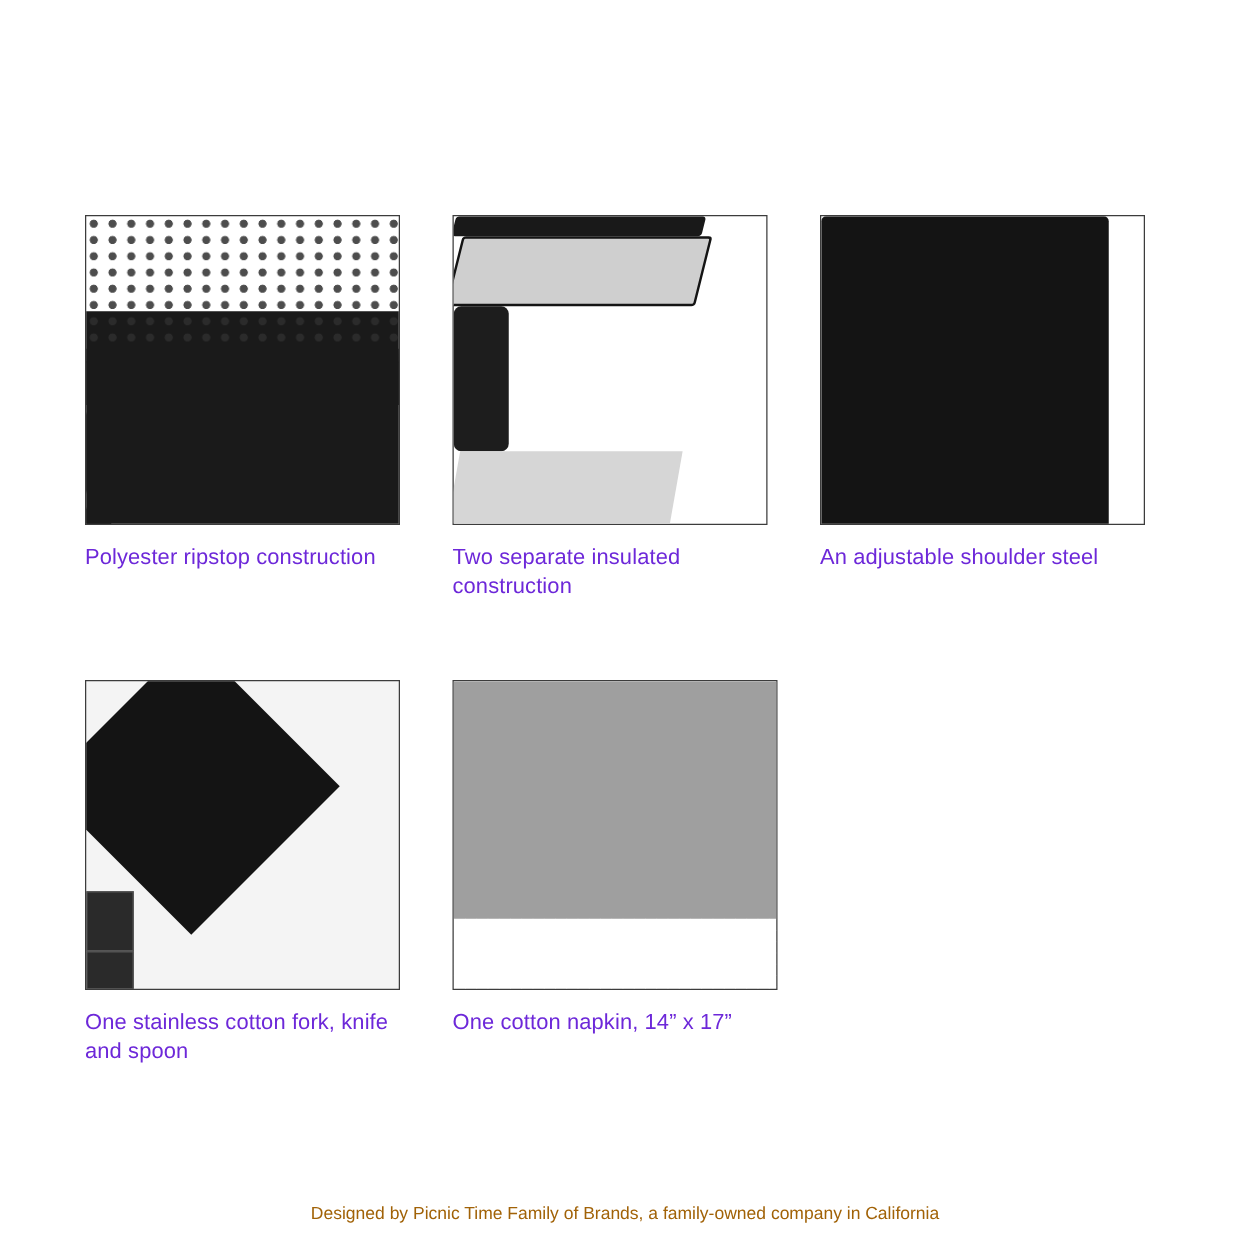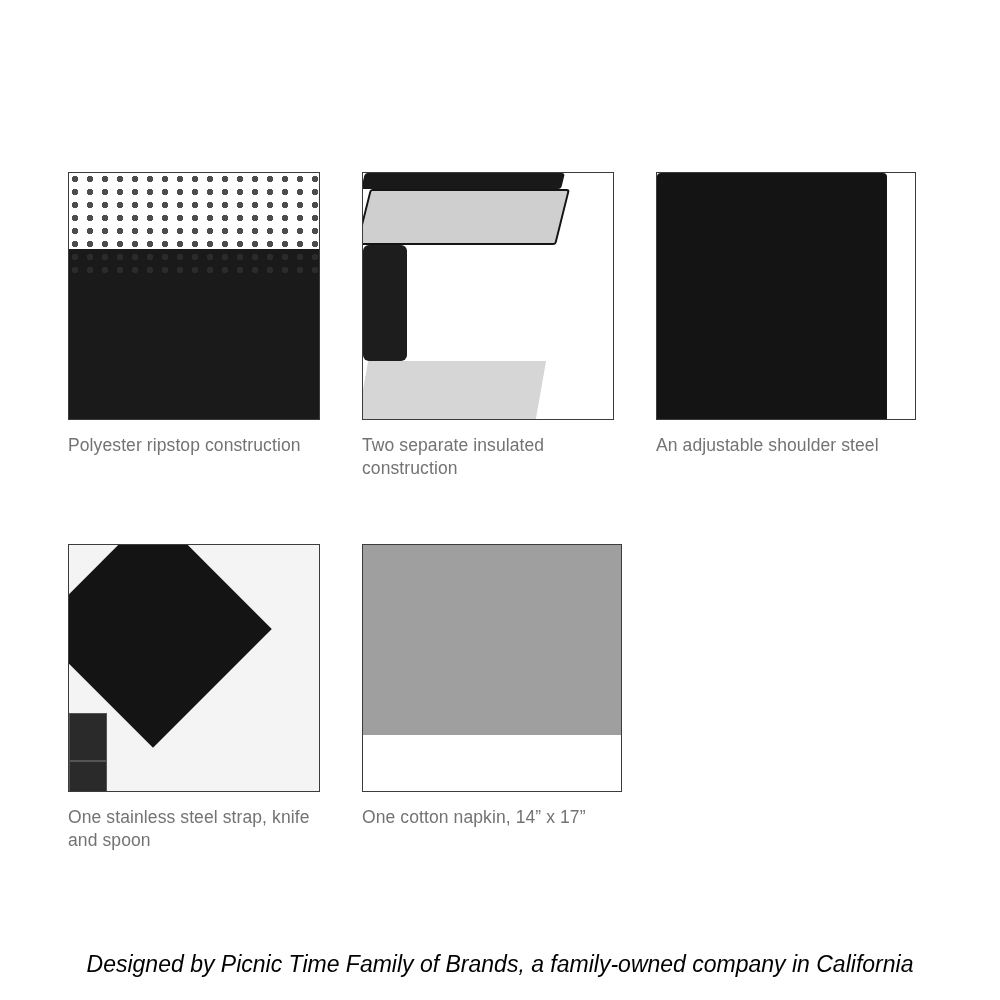--- a/index.html
+++ b/index.html
@@ -42,33 +42,32 @@
     box-sizing: border-box;
     overflow: hidden;
     position: relative;
     background: #ffffff;
   }
   .cell.wide .thumb { width: 260px; }
   .caption {
     margin-top: 14px;
     font-size: 17.5px;
     line-height: 1.32;
-    color: #737373;
+    color: #6d28d9;
     letter-spacing: 0.1px;
     max-width: 262px;
   }
   .footer {
     position: absolute;
     left: 0;
     right: 0;
     bottom: 22px;
     text-align: center;
-    font-style: italic;
-    font-size: 23px;
-    color: #000000;
+    font-size: 14px;
+    color: #a16207;
   }
 
   
   .art { position: absolute; inset: 0; }
   .blk { position: absolute; background: #111111; }
 
   
   .a1-body {
     left: -10px; top: 76px; width: 290px; height: 180px;
     background: #1a1a1a;
@@ -214,21 +213,21 @@
 
     <div class="cell row2">
       <div class="thumb a4-bg">
         <div class="art">
           <div class="a4-nap"></div>
           <div class="a4-pocketl"></div>
           <div class="a4-pocketr"></div>
 
         </div>
       </div>
-      <div class="caption">One stainless steel strap, knife and spoon</div>
+      <div class="caption">One stainless cotton fork, knife and spoon</div>
     </div>
 
 
     <div class="cell row2 wide">
       <div class="thumb">
         <div class="art">
           <div class="a6-liner"></div>
           <div class="a6-mesh"></div>
 
         </div>

